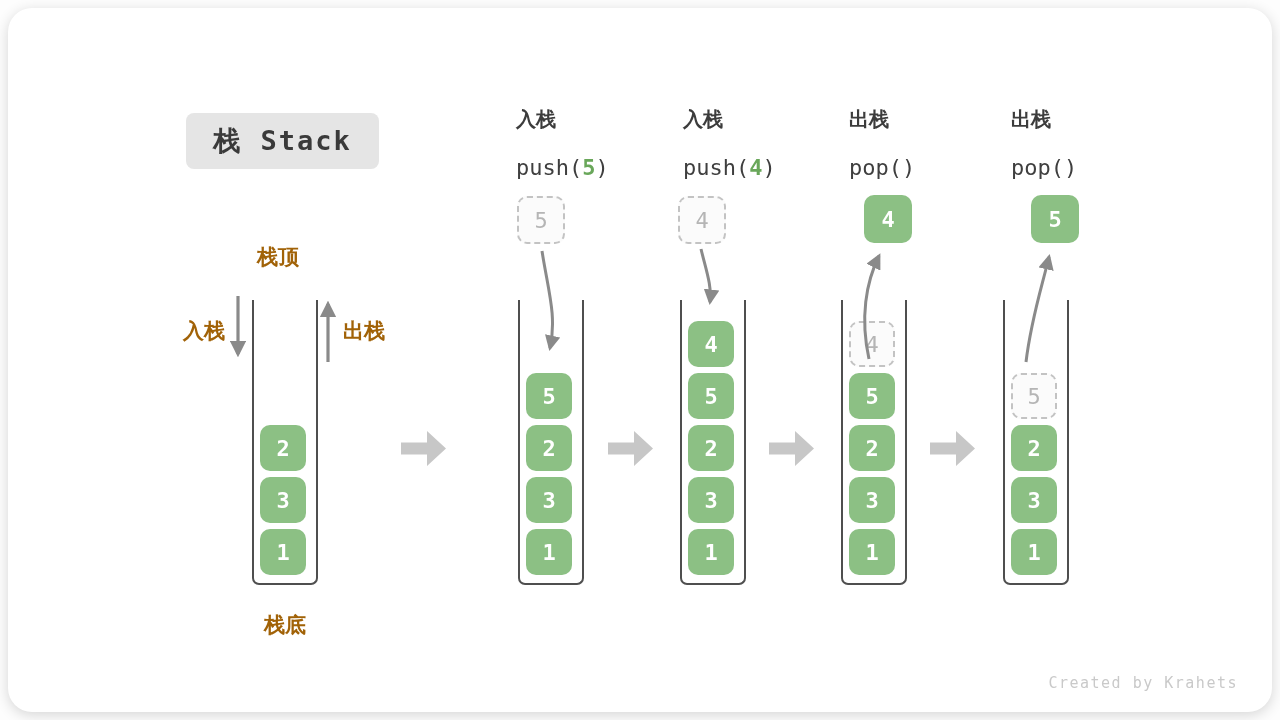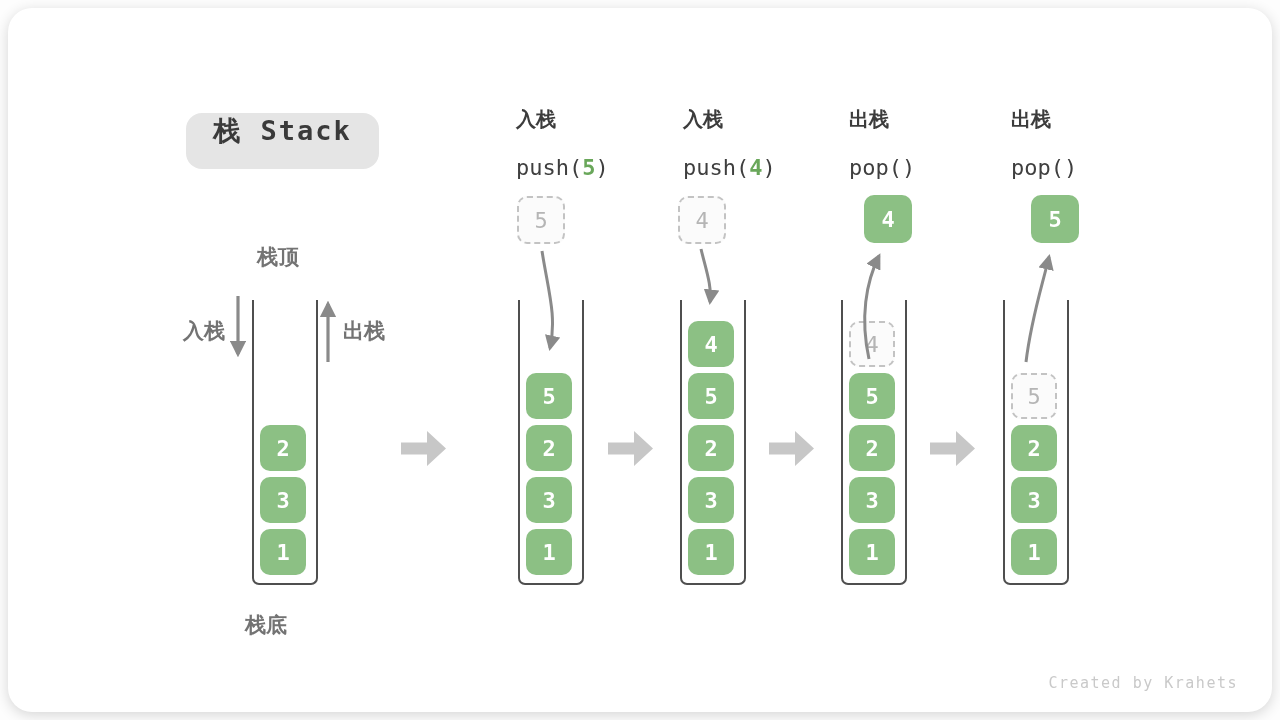--- a/index.html
+++ b/index.html
@@ -2,29 +2,29 @@
 <html><head>
 <meta charset="utf-8">
 <style>
   html,body{margin:0;padding:0;background:#fafafa;}
   #canvas{position:relative;width:1280px;height:720px;background:#fdfdfd;overflow:hidden;
           font-family:"DejaVu Sans",sans-serif;}
   #card{position:absolute;left:8px;top:8px;width:1264px;height:704px;background:#ffffff;
         border-radius:24px;box-shadow:0 3px 14px rgba(0,0,0,0.16);}
   
   #title-box{position:absolute;left:186px;top:113px;width:193px;height:56px;background:#e5e5e5;
-             border-radius:16px;display:flex;align-items:flex-start;justify-content:center;}
+             border-radius:8px;display:flex;align-items:center;justify-content:center;}
   #title-box span{font:bold 27px "DejaVu Sans Mono",monospace;color:#3a3a3a;letter-spacing:2px;}
   
   .op{position:absolute;top:106px;}
   .op .zh{font:600 20px "DejaVu Sans",sans-serif;color:#3c3c3c;}
   .op .code{font:500 22px "DejaVu Sans Mono",monospace;color:#3f3f3f;margin-top:22px;}
   .op .arg{color:#69a75a;font-weight:bold;}
   
-  .lbl{position:absolute;font:bold 21px "DejaVu Sans",sans-serif;color:#737373;}
+  .lbl{position:absolute;font:bold 21px "DejaVu Sans",sans-serif;color:#a16207;}
   
   .stack-container{position:absolute;top:300px;width:62px;height:283px;
       border-left:2.5px solid #4f4f4f;border-right:2.5px solid #4f4f4f;border-bottom:2.5px solid #4f4f4f;
       border-radius:0 0 7px 7px;background:#ffffff;}
   
   .block{position:absolute;width:46px;height:46px;background:#8cc084;border-radius:10px;color:#ffffff;
          font:bold 22px "DejaVu Sans Mono",monospace;display:flex;align-items:center;justify-content:center;}
   .float{width:48px;height:48px;}
   .ghost{background:#fbfbfb;border:2px dashed #c3c3c3;color:#b5b5b5;box-sizing:border-box;font-weight:500;}
   
@@ -54,21 +54,21 @@
   <div class="op" style="left:849px">
     <div class="zh">出栈</div>
     <div class="code"><span>pop(</span><span class="arg"></span><span>)</span></div>
   </div>
   <div class="op" style="left:1011px">
     <div class="zh">出栈</div>
     <div class="code"><span>pop(</span><span class="arg"></span><span>)</span></div>
   </div>
 
   <div class="lbl" style="left:257px;top:243px">栈顶</div>
-  <div class="lbl" style="left:245px;top:611px">栈底</div>
+  <div class="lbl" style="left:264px;top:611px">栈底</div>
   <div class="lbl" style="left:183px;top:317px">入栈</div>
   <div class="lbl" style="left:343px;top:317px">出栈</div>
 
   <div class="stack-container" style="left:252px"></div>
   <div class="stack-container" style="left:518px"></div>
   <div class="stack-container" style="left:680px"></div>
   <div class="stack-container" style="left:841px"></div>
   <div class="stack-container" style="left:1003px"></div>
 
   <div class="block" style="left:260px;top:425px">2</div>

